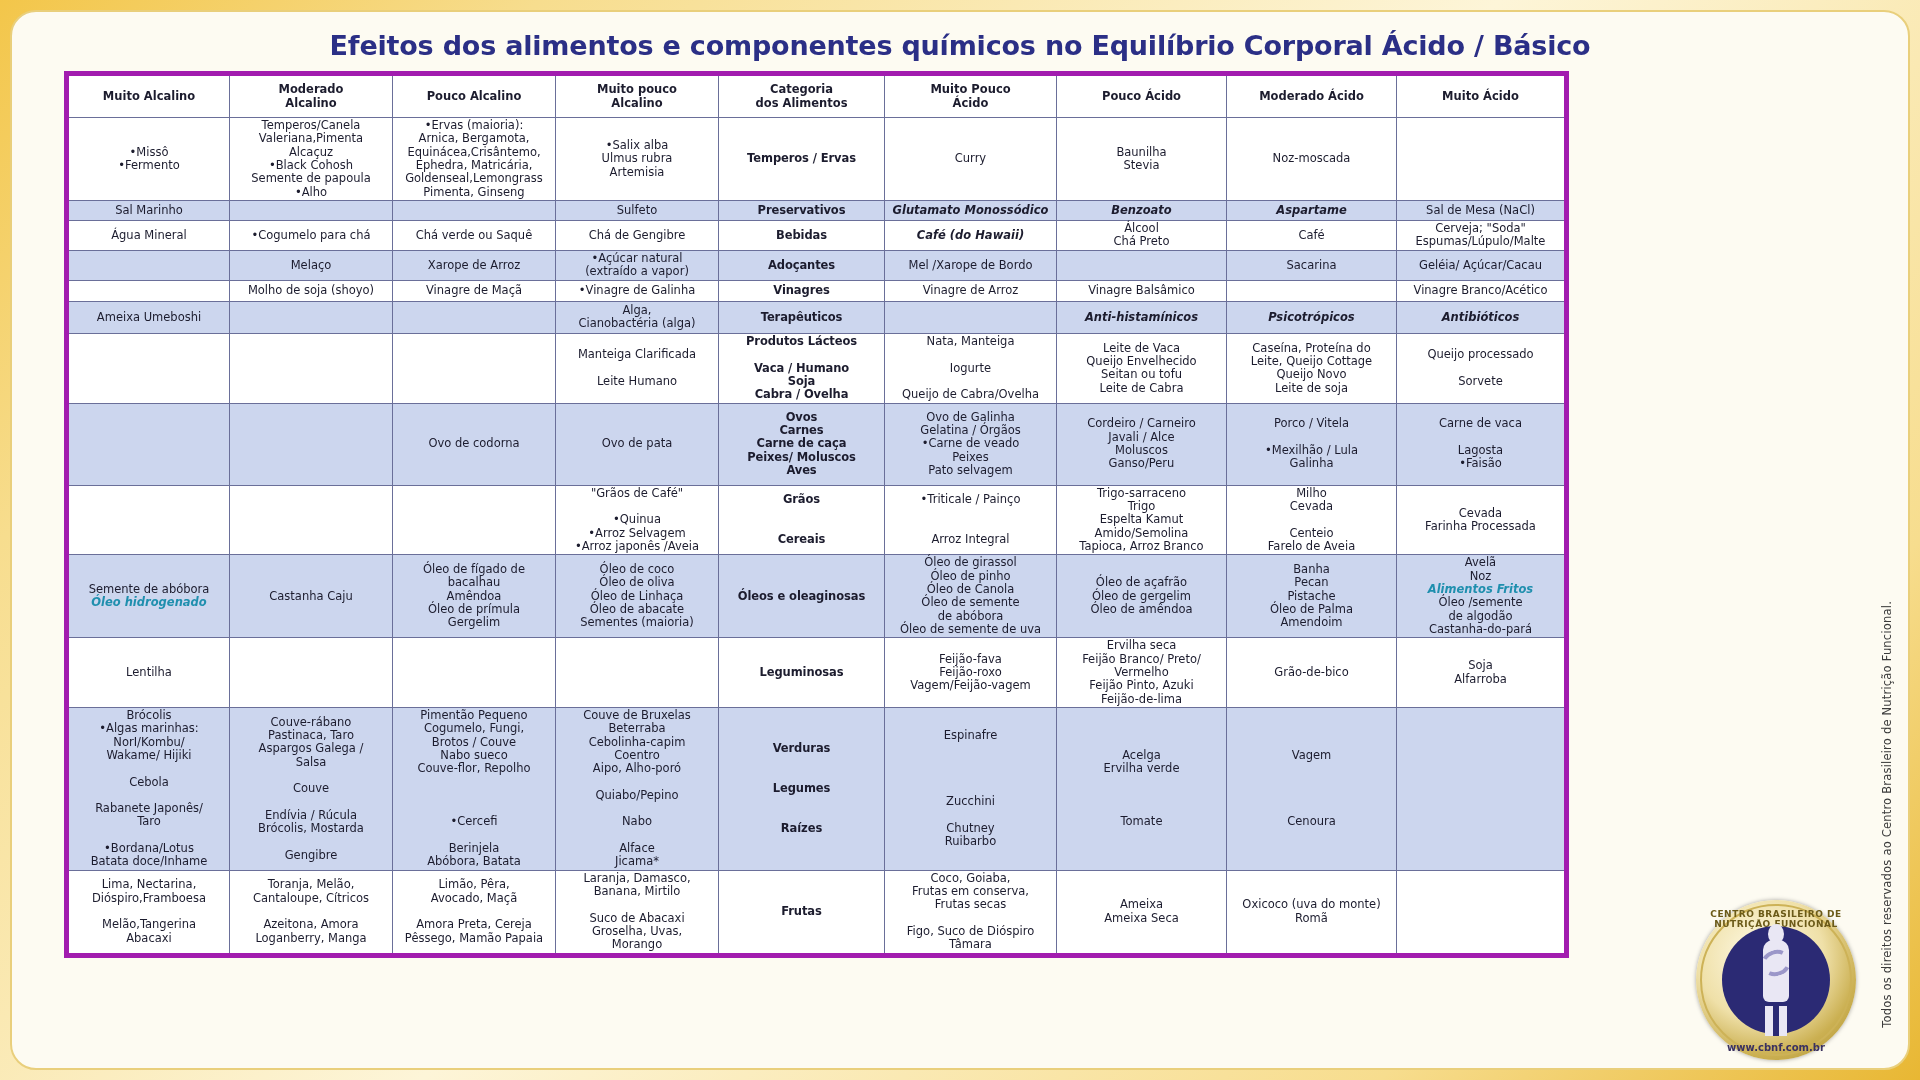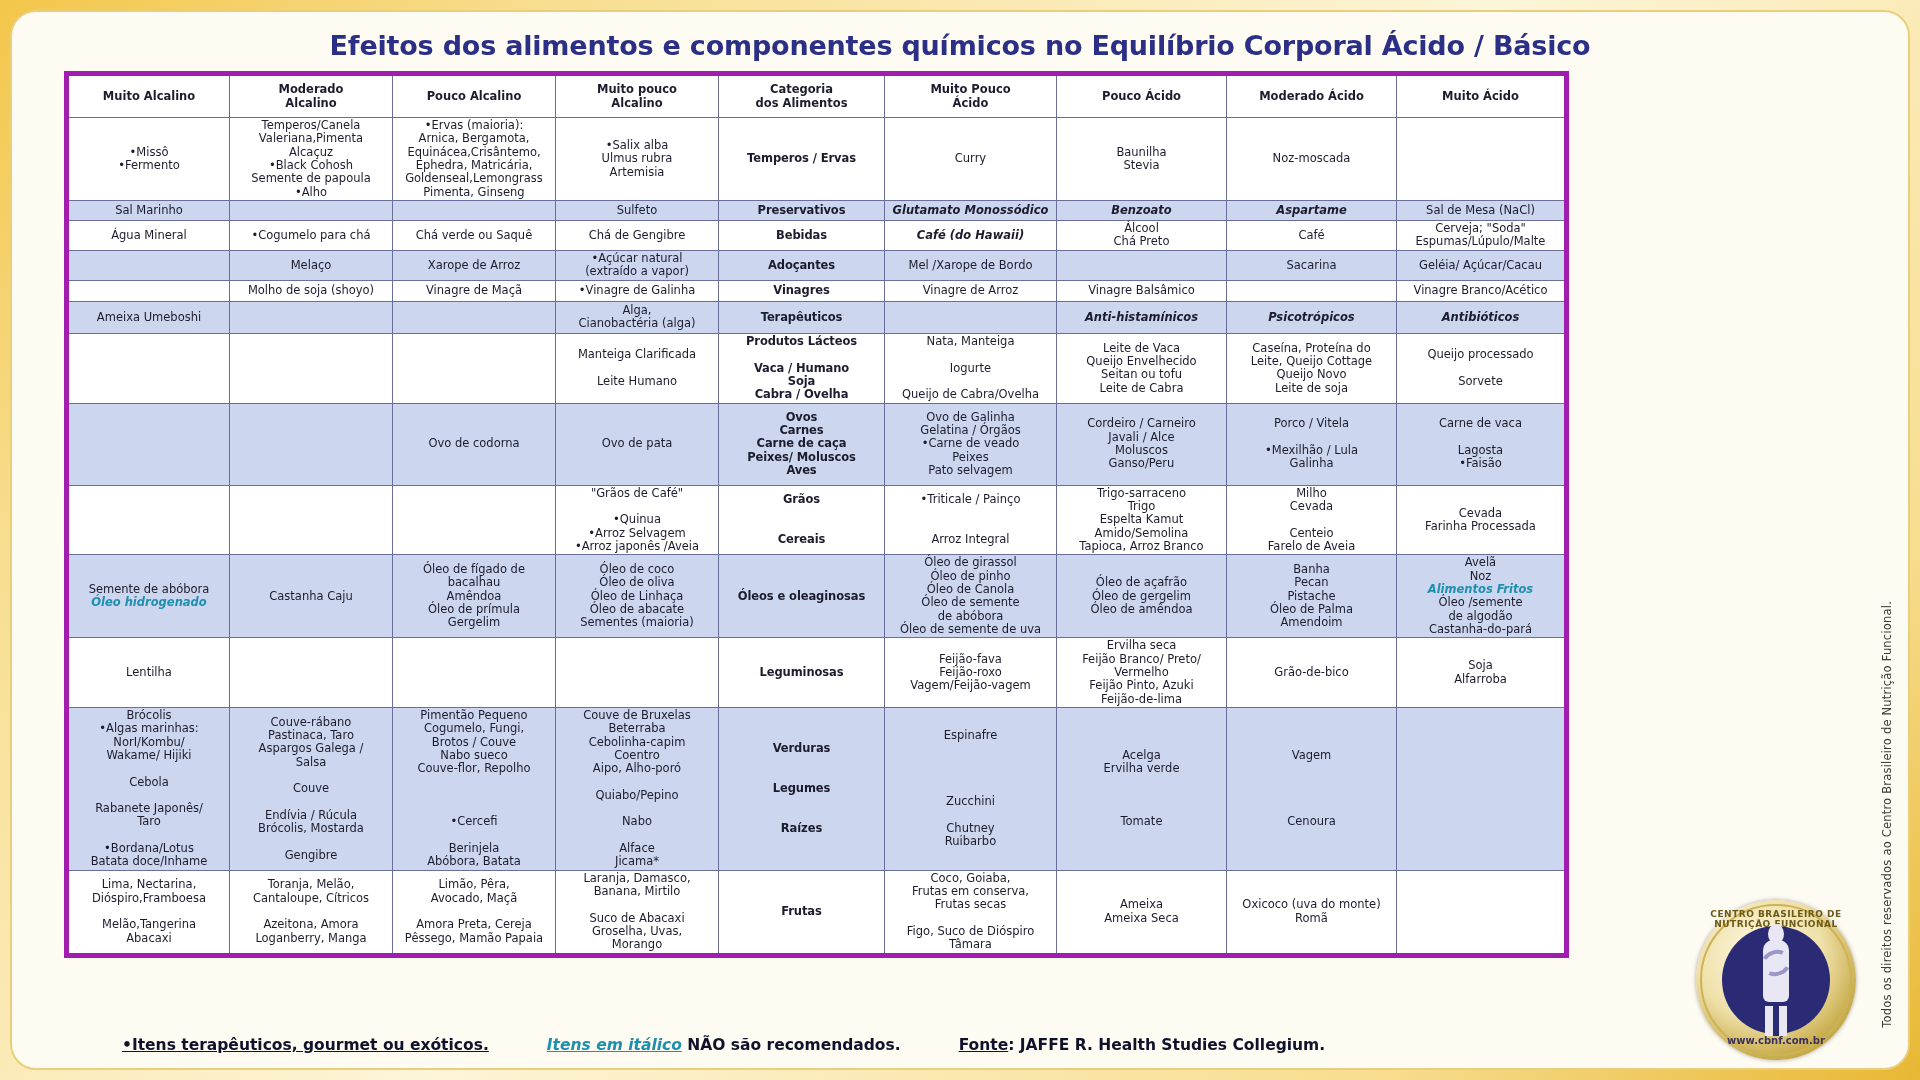--- a/index.html
+++ b/index.html
@@ -157,21 +157,21 @@
     border: 4px solid #9b97c9;
     border-radius: 50%;
     border-color: #9b97c9 transparent #9b97c9 transparent;
   }
   #logo .toptext, #logo .bottext {
     position:absolute; width:100%; text-align:center;
     font-size: 9px; font-weight:bold; color:#6b5a18; letter-spacing: .5px;
   }
   #logo .toptext { top: 9px; }
   #logo .url {
-    position:absolute; bottom: 14px; width:100%; text-align:center;
+    position:absolute; bottom: 7px; width:100%; text-align:center;
     font-size: 10px; font-weight:bold; color:#3a3160;
   }
   #sidetext {
     position: absolute;
     right: 14px; bottom: 40px;
     writing-mode: vertical-rl;
     transform: rotate(180deg);
     font-size: 11.5px;
     color: #3b3b3b;
     letter-spacing: .2px;
@@ -352,29 +352,20 @@
               <td class="cat">Frutas</td>
               <td class="small">Coco, Goiaba,<br>Frutas em conserva,<br>Frutas secas<br>&nbsp;<br>Figo, Suco de Dióspiro<br>Tâmara</td>
               <td class="">Ameixa<br>Ameixa Seca</td>
               <td class="">Oxicoco (uva do monte)<br>Romã</td>
               <td class="">&nbsp;</td>
             </tr>
           </tbody>
       </table>
     </div>
 
-    <div id="footer">
-      <span class="u">•Itens terapêuticos, gourmet ou exóticos.</span>
-      <span>
-        <span class="f-ital">Itens em itálico</span><span> NÃO são recomendados.</span>
-      </span>
-      <span>
-        <span class="u">Fonte</span><span>: JAFFE R. Health Studies Collegium.</span>
-      </span>
-    </div>
 
     <div id="logo">
       <div class="ring"></div>
       <div class="toptext">CENTRO BRASILEIRO DE NUTRIÇÃO FUNCIONAL</div>
       <div class="disc">
         <div class="body"></div>
         <div class="head"></div>
         <div class="curve"></div>
         <div class="legs"></div>
       </div>

